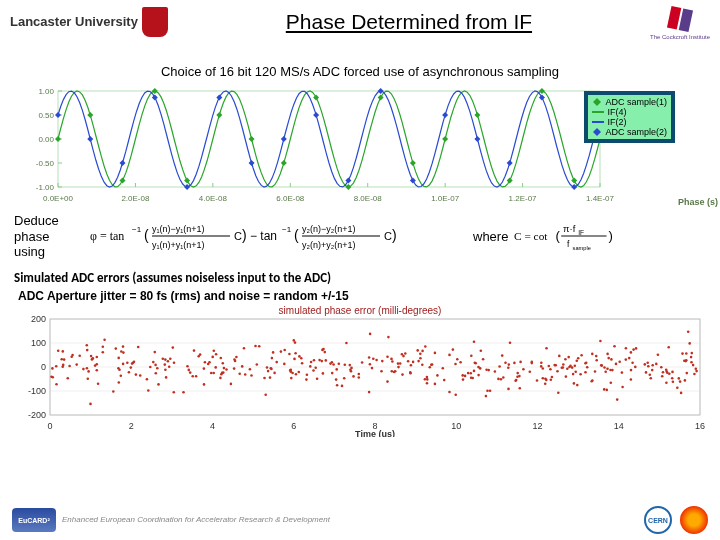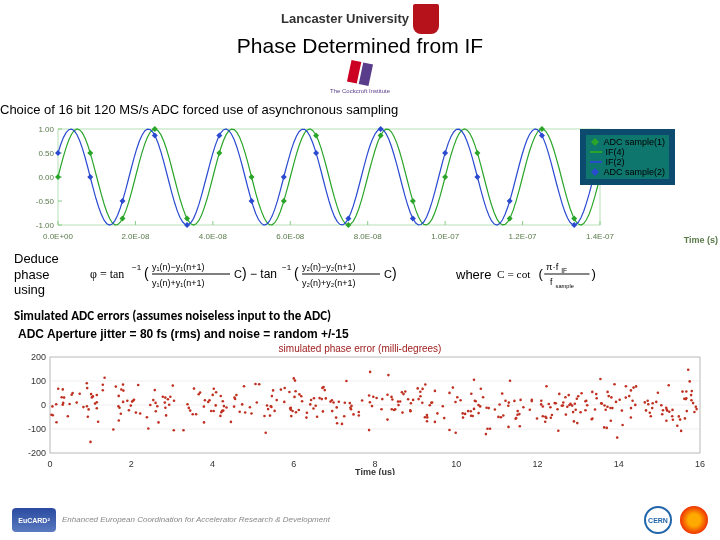--- a/index.html
+++ b/index.html
@@ -1,33 +1,33 @@
 <!DOCTYPE html>
 <html><head>
 <meta charset="utf-8">
 <style>
   * { margin: 0; padding: 0; box-sizing: border-box; }
   body { width: 720px; height: 540px; font-family: Arial, sans-serif; background: #fff; position: relative; }
-  .header { display: flex; align-items: center; justify-content: space-between; padding: 4px 10px; flex-direction: column; }
+  .header { display: flex; align-items: center; justify-content: space-between; padding: 4px 10px; }
   .logo-left { display: flex; align-items: center; gap: 4px; }
   .logo-left .text { font-size: 13px; color: #333; font-weight: bold; line-height: 1.1; }
   .shield { width: 26px; height: 30px; background: #b5121b; border-radius: 2px 2px 8px 8px; }
-  .title { font-size: 21px; color: #000; text-align: center; flex: 1; }
+  .title { font-size: 21px; color: #000; text-align: center; flex: 1; text-decoration: underline; }
   .logo-right { display: flex; flex-direction: column; align-items: center; }
   .ci-logo { width: 30px; height: 30px; }
   .ci-text { font-size: 6px; color: #5a3d8a; text-align: center; }
-  .subtitle { font-size: 13px; text-align: left; margin: 4px 0 6px; color: #000; }
+  .subtitle { font-size: 13px; text-align: center; margin: 20px 0 6px; color: #000; }
   .chart1-wrap { padding: 0 10px; position: relative; }
   .chart1 { width: 700px; height: 120px; display: block; }
-  .legend1 { position: absolute; right: 45px; top: 6px; background: #0f766e; border: 6px solid #0c4a6e; font-size: 9px; padding: 2px 4px; }
+  .legend1 { position: absolute; right: 45px; top: 6px; background: #86efac; border: 4px solid #0c4a6e; font-size: 9px; padding: 2px 4px; }
   .legend1 .row { display: flex; align-items: center; gap: 3px; }
   .time-lbl { position: absolute; right: 2px; bottom: -2px; font-size: 9px; font-weight: bold; color: #5a7a4a; }
   .formula-row { display: flex; align-items: center; padding: 8px 14px; gap: 6px; font-size: 13px; }
   .formula-row .lbl { width: 70px; line-height: 1.2; }
-  .formula-row .where { margin-left: 0; }
+  .formula-row .where { margin-left: 17px; }
   .formula-img { height: 36px; }
   .sim-title { font-size: 13px; font-weight: bold; padding: 2px 14px; font-family: Calibri, Arial, sans-serif; }
   .jitter-line { font-size: 12px; font-weight: bold; padding: 2px 18px 4px; }
   .chart2-wrap { padding: 0 10px; position: relative; }
   .chart2 { width: 700px; height: 130px; display: block; }
   .chart2-title { position: absolute; left: 50%; transform: translateX(-50%); top: -2px; font-size: 10px; color: #a02020; }
   .footer { display: flex; align-items: center; justify-content: space-between; padding: 4px 12px; position: absolute; bottom: 2px; left: 0; right: 0; }
   .eucard { display: flex; align-items: center; gap: 6px; }
   .eucard-logo { width: 44px; height: 24px; background: linear-gradient(#2a4aa0,#5a7ac0); border-radius: 4px; display: flex; align-items: center; justify-content: center; color: #fff; font-size: 7px; font-weight: bold; }
   .eucard-text { font-size: 8px; color: #888; font-style: italic; line-height: 1.1; }
@@ -143,21 +143,21 @@
         </svg>
         <span>IF(2)</span>
       </div>
       <div class="row">
         <svg width="10" height="10">
           <path d="M5,1 L9,5 L5,9 L1,5 Z" fill="#2a4ad0"></path>
         </svg>
         <span>ADC sample(2)</span>
       </div>
     </div>
-  <div class="time-lbl">Time (s)</div>
+  <div class="time-lbl">Phase (s)</div>
 </div>
 
 <div class="formula-row">
   <div class="lbl">Deduce phase using</div>
   <svg class="formula-img" viewBox="0 0 360 36">
     <text x="0" y="22" font-size="12" font-family="serif">φ = tan</text>
     <text x="42" y="14" font-size="8">−1</text>
     <text x="54" y="22" font-size="14">(</text>
     <text x="62" y="14" font-size="9">y₁(n)−y₁(n+1)</text>
     <line x1="62" y1="18" x2="140" y2="18" stroke="#000"></line>

